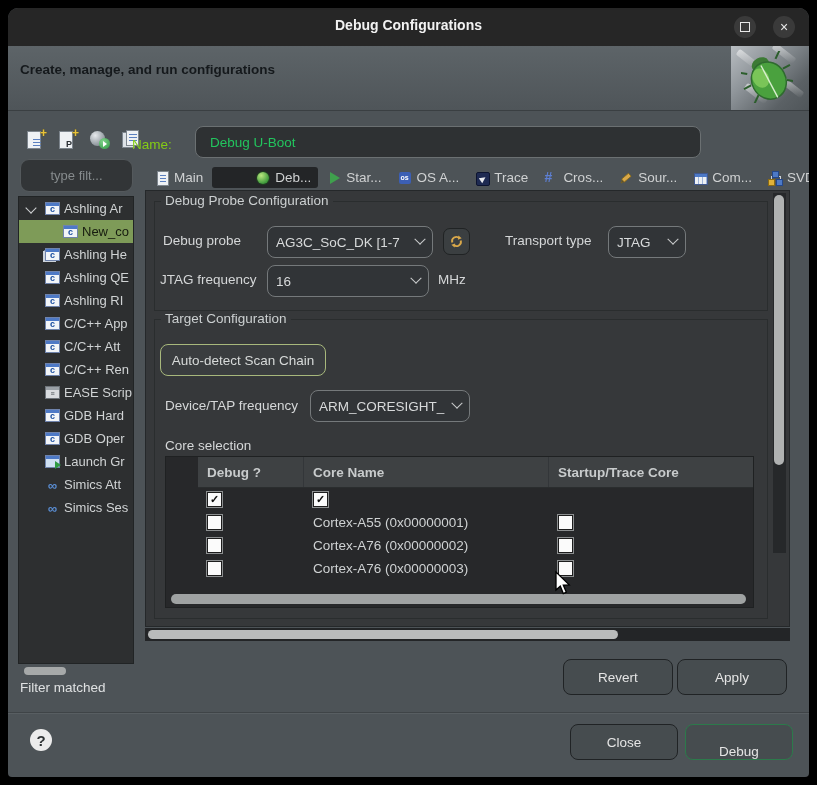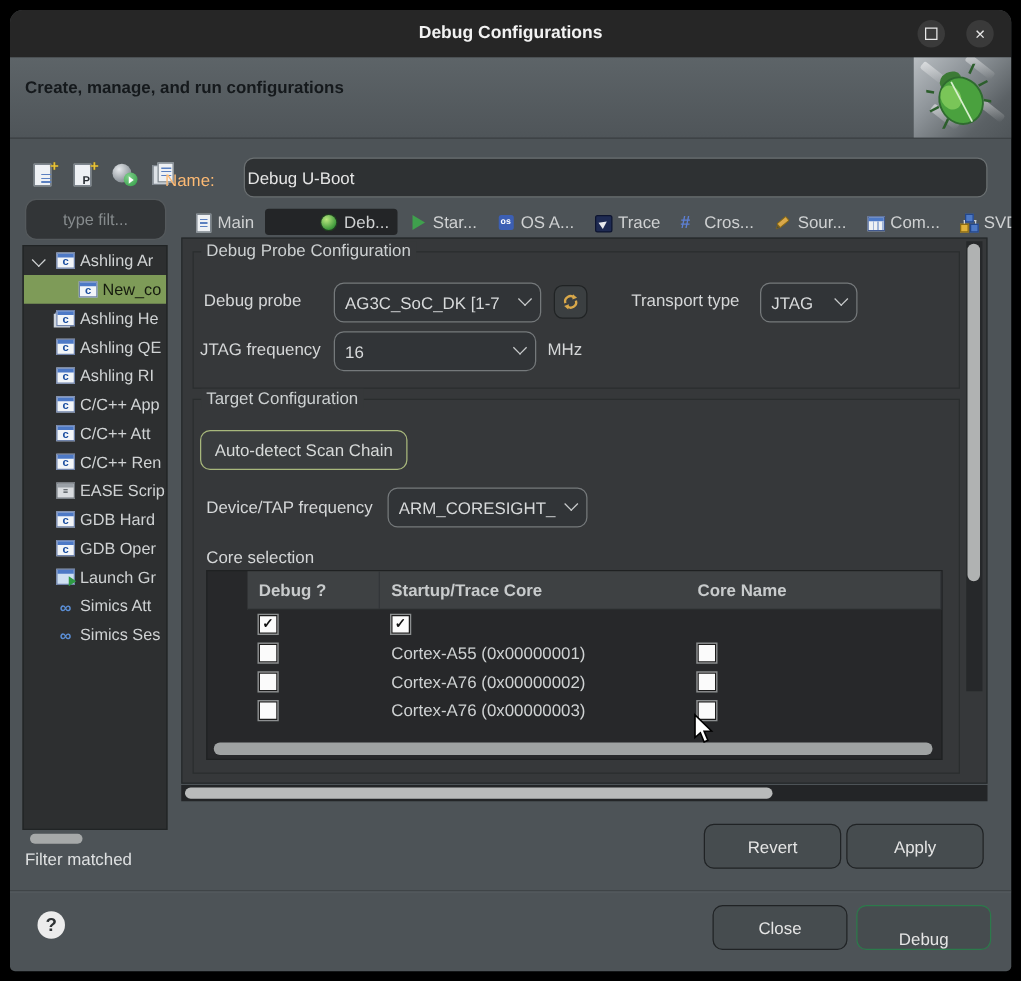--- a/index.html
+++ b/index.html
@@ -63,24 +63,24 @@
   .ticon.script::before{background:#9aa0a6;}
   .ticon.script span{color:#474d52;font-size:7px;}
   .ticon.launch{background:#cfe0f2;}
   .ticon.launch .tri{position:absolute;right:-2px;bottom:-2px;width:0;height:0;
        border-left:6px solid #2f9a44;border-top:4px solid transparent;border-bottom:4px solid transparent;}
   .ticon.simics{background:none;border:none;color:#5b8fd6;font-size:13px;}
   .ticon.simics::before{display:none;}
   .tscroll{position:absolute;left:16px;top:659px;width:42px;height:8px;border-radius:4px;background:#a6a9a9;}
   .filter-status{position:absolute;left:12px;top:672px;color:#dfe1e2;font-size:13.5px;}
   
-  .name-label{position:absolute;left:124px;top:129px;color:#fdba74;font-size:13.5px;}
-  .name-input{position:absolute;left:187px;top:118px;width:595px;height:32px;box-sizing:border-box;
-       background:#2e3133;border:1px solid #6b7072;border-radius:8px;color:#e5e5e5;font-size:13.5px;
-       padding:0 2px;outline:none;font-family:"Liberation Sans",sans-serif;}
+  .name-label{position:absolute;left:124px;top:129px;color:#84cc16;font-size:13.5px;}
+  .name-input{position:absolute;left:187px;top:118px;width:506px;height:32px;box-sizing:border-box;
+       background:#2e3133;border:1px solid #6b7072;border-radius:8px;color:#22c55e;font-size:13.5px;
+       padding:0 14px;outline:none;font-family:"Liberation Sans",sans-serif;}
   .tabs{position:absolute;left:140px;top:156px;height:27px;display:flex;align-items:center;gap:2px;}
   .tab{display:flex;align-items:center;gap:5px;padding:3px 7px;color:#cfd1d2;font-size:13.5px;
        border-radius:3px;cursor:default;white-space:nowrap;}
   .tab.selected{background:#232527;padding-left:44px;}
   .tico{width:14px;height:14px;position:relative;flex:0 0 auto;}
   .ic-file{position:absolute;left:2px;top:0;width:10px;height:13px;background:#eef1f4;border:1px solid #7d858d;}
   .ic-file i{position:absolute;left:2px;top:3px;width:6px;height:8px;
        background:repeating-linear-gradient(#5b80c0 0 1px,transparent 1px 3px);}
   .ic-bug{position:absolute;left:1px;top:1px;width:12px;height:12px;border-radius:50%;
        background:radial-gradient(circle at 35% 30%,#b9e87e,#3f9a3c 70%,#2b6e2b);box-shadow:0 0 0 1px #203f20;}
@@ -418,22 +418,22 @@
         <span class="flabel" style="left:10px;top:78px;">Device/TAP frequency</span>
         <div class="combo" style="left:155px;top:70px;width:160px;">
           <span class="val">ARM_CORESIGHT_</span>
           <span class="chev"></span>
         </div>
         <span class="flabel" style="left:10px;top:118px;">Core selection</span>
 
         <div class="ctable">
           <div class="thead">
             <div class="th">Debug ?</div>
+            <div class="th">Core Name</div>
             <div class="th" style="border-right:none;">Startup/Trace Core</div>
-            <div class="th">Core Name</div>
           </div>
           <div class="trow">
             <div>
                 <span class="cb checked">
                   <span class="mark">✓</span>
                 </span>
               </div>
             <div>
                 <span class="cb checked">
                   <span class="mark">✓</span>

